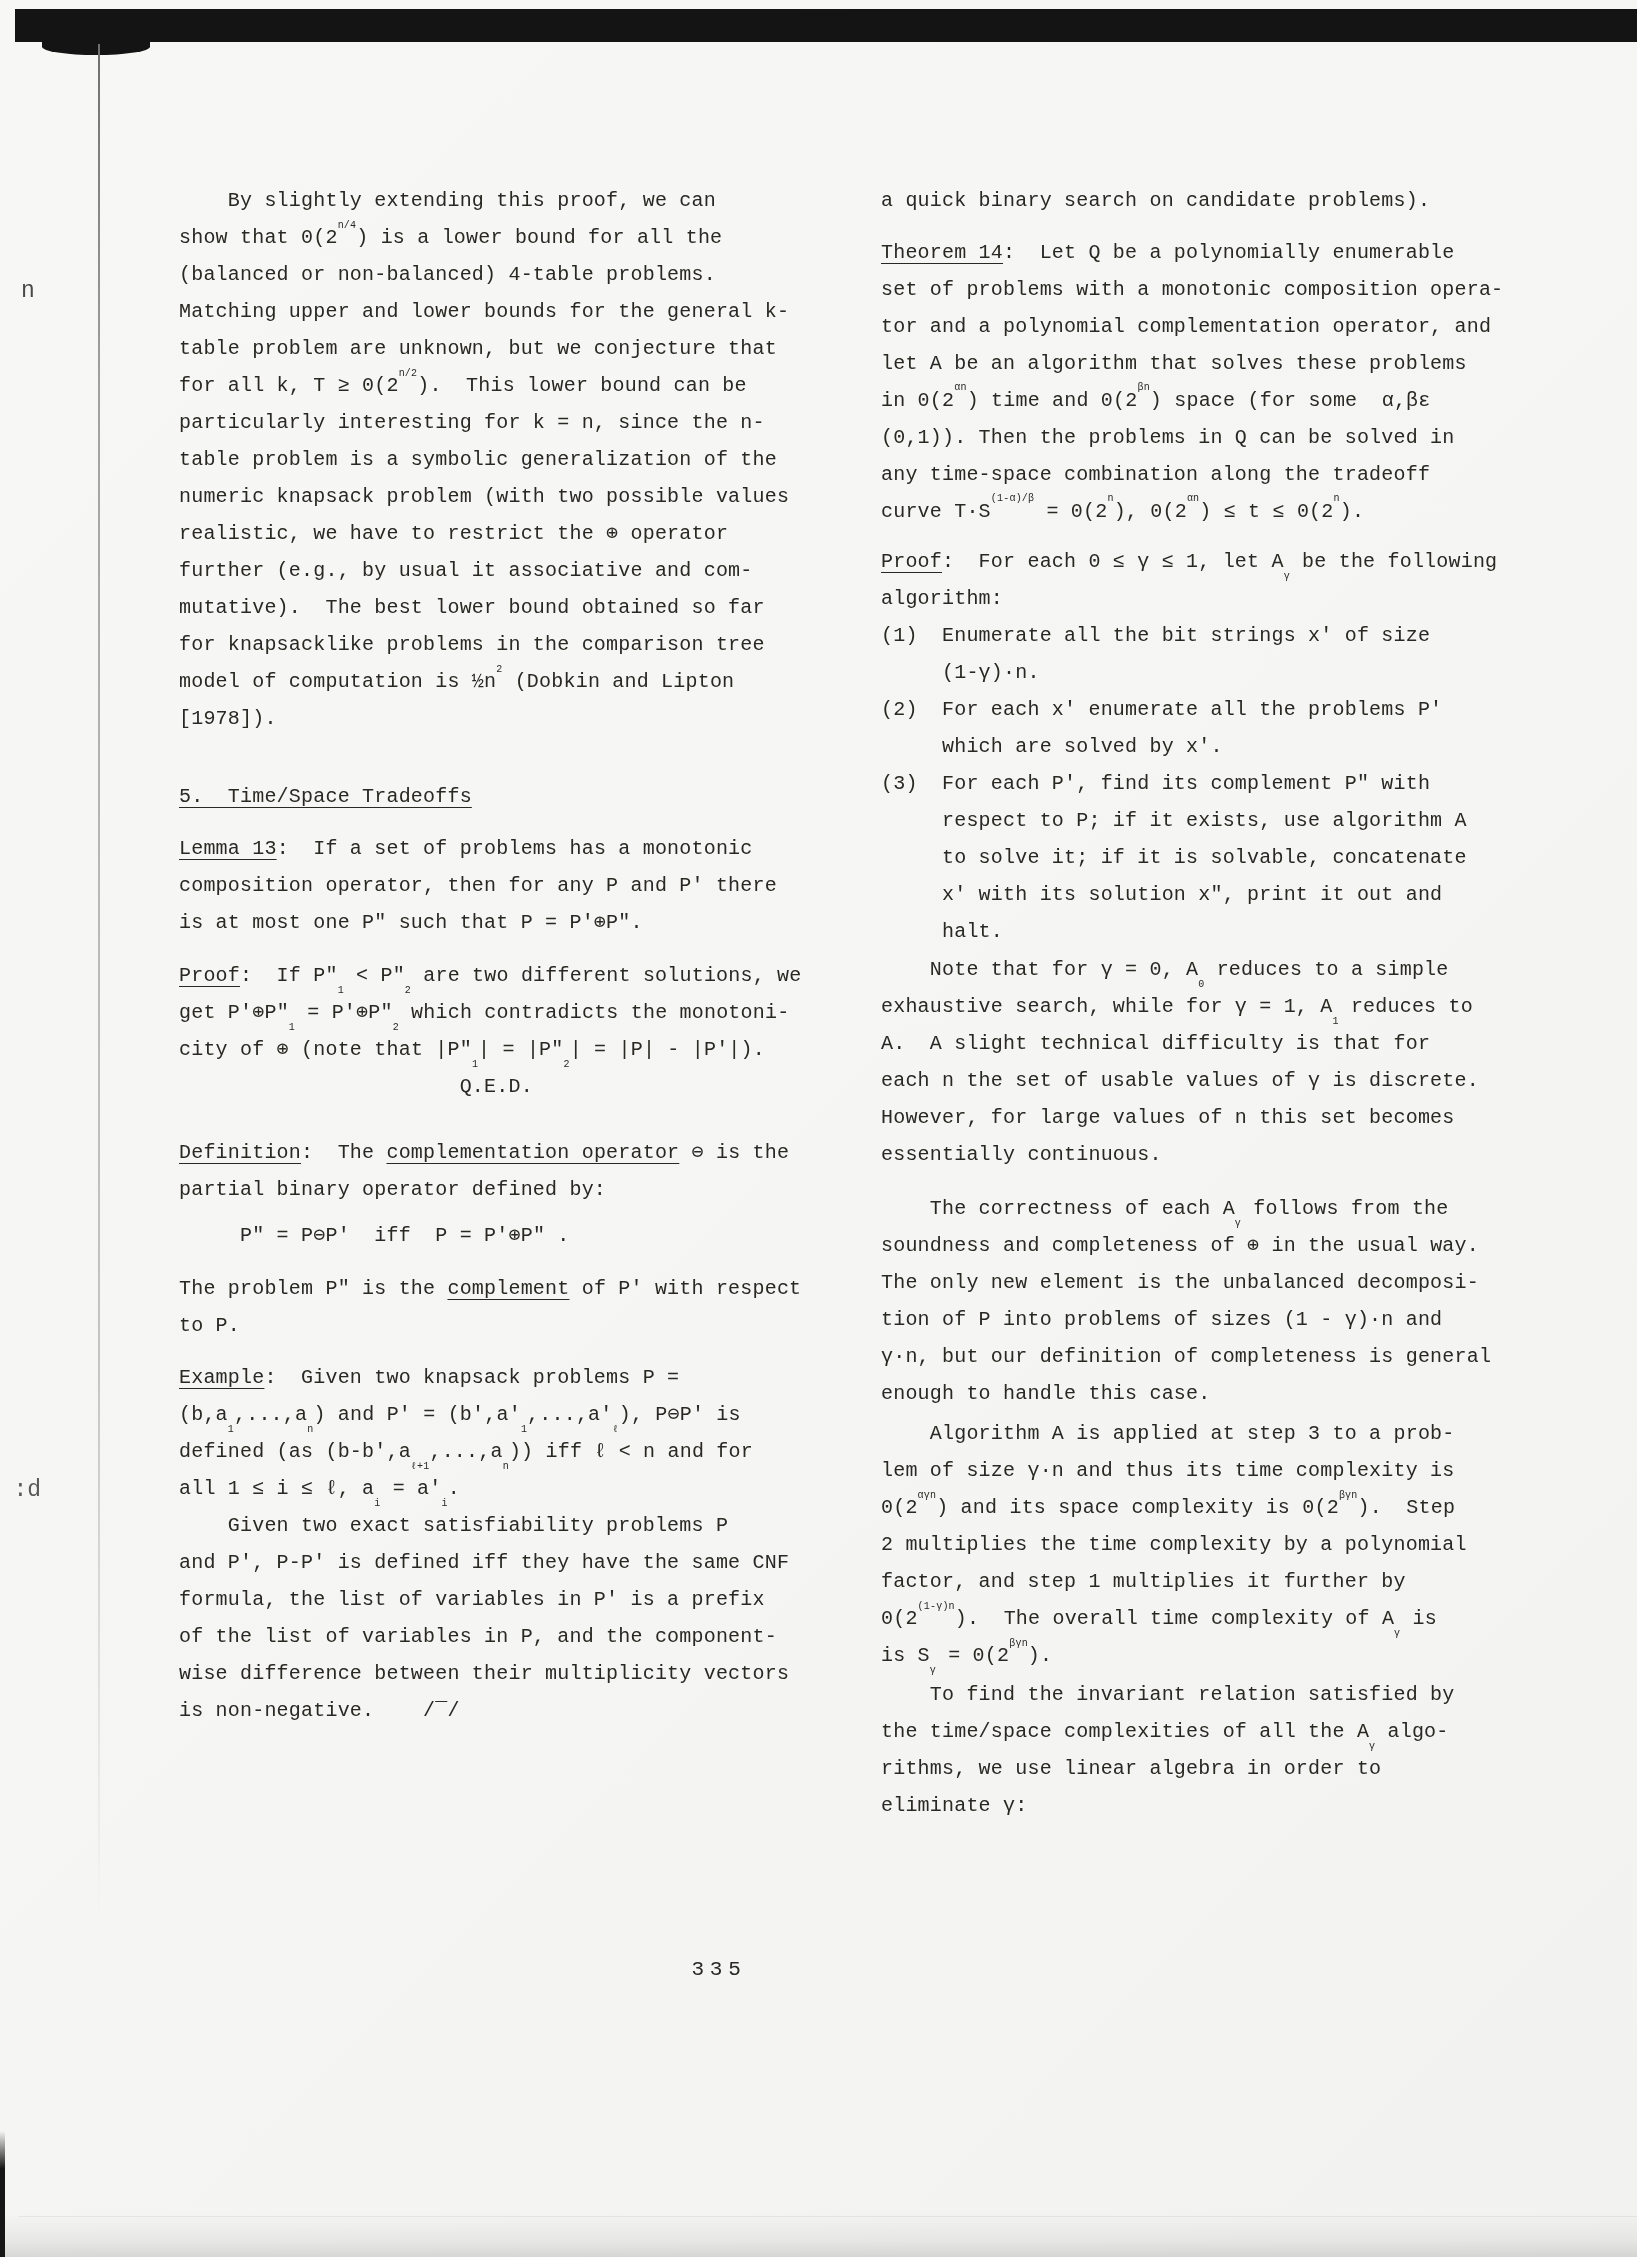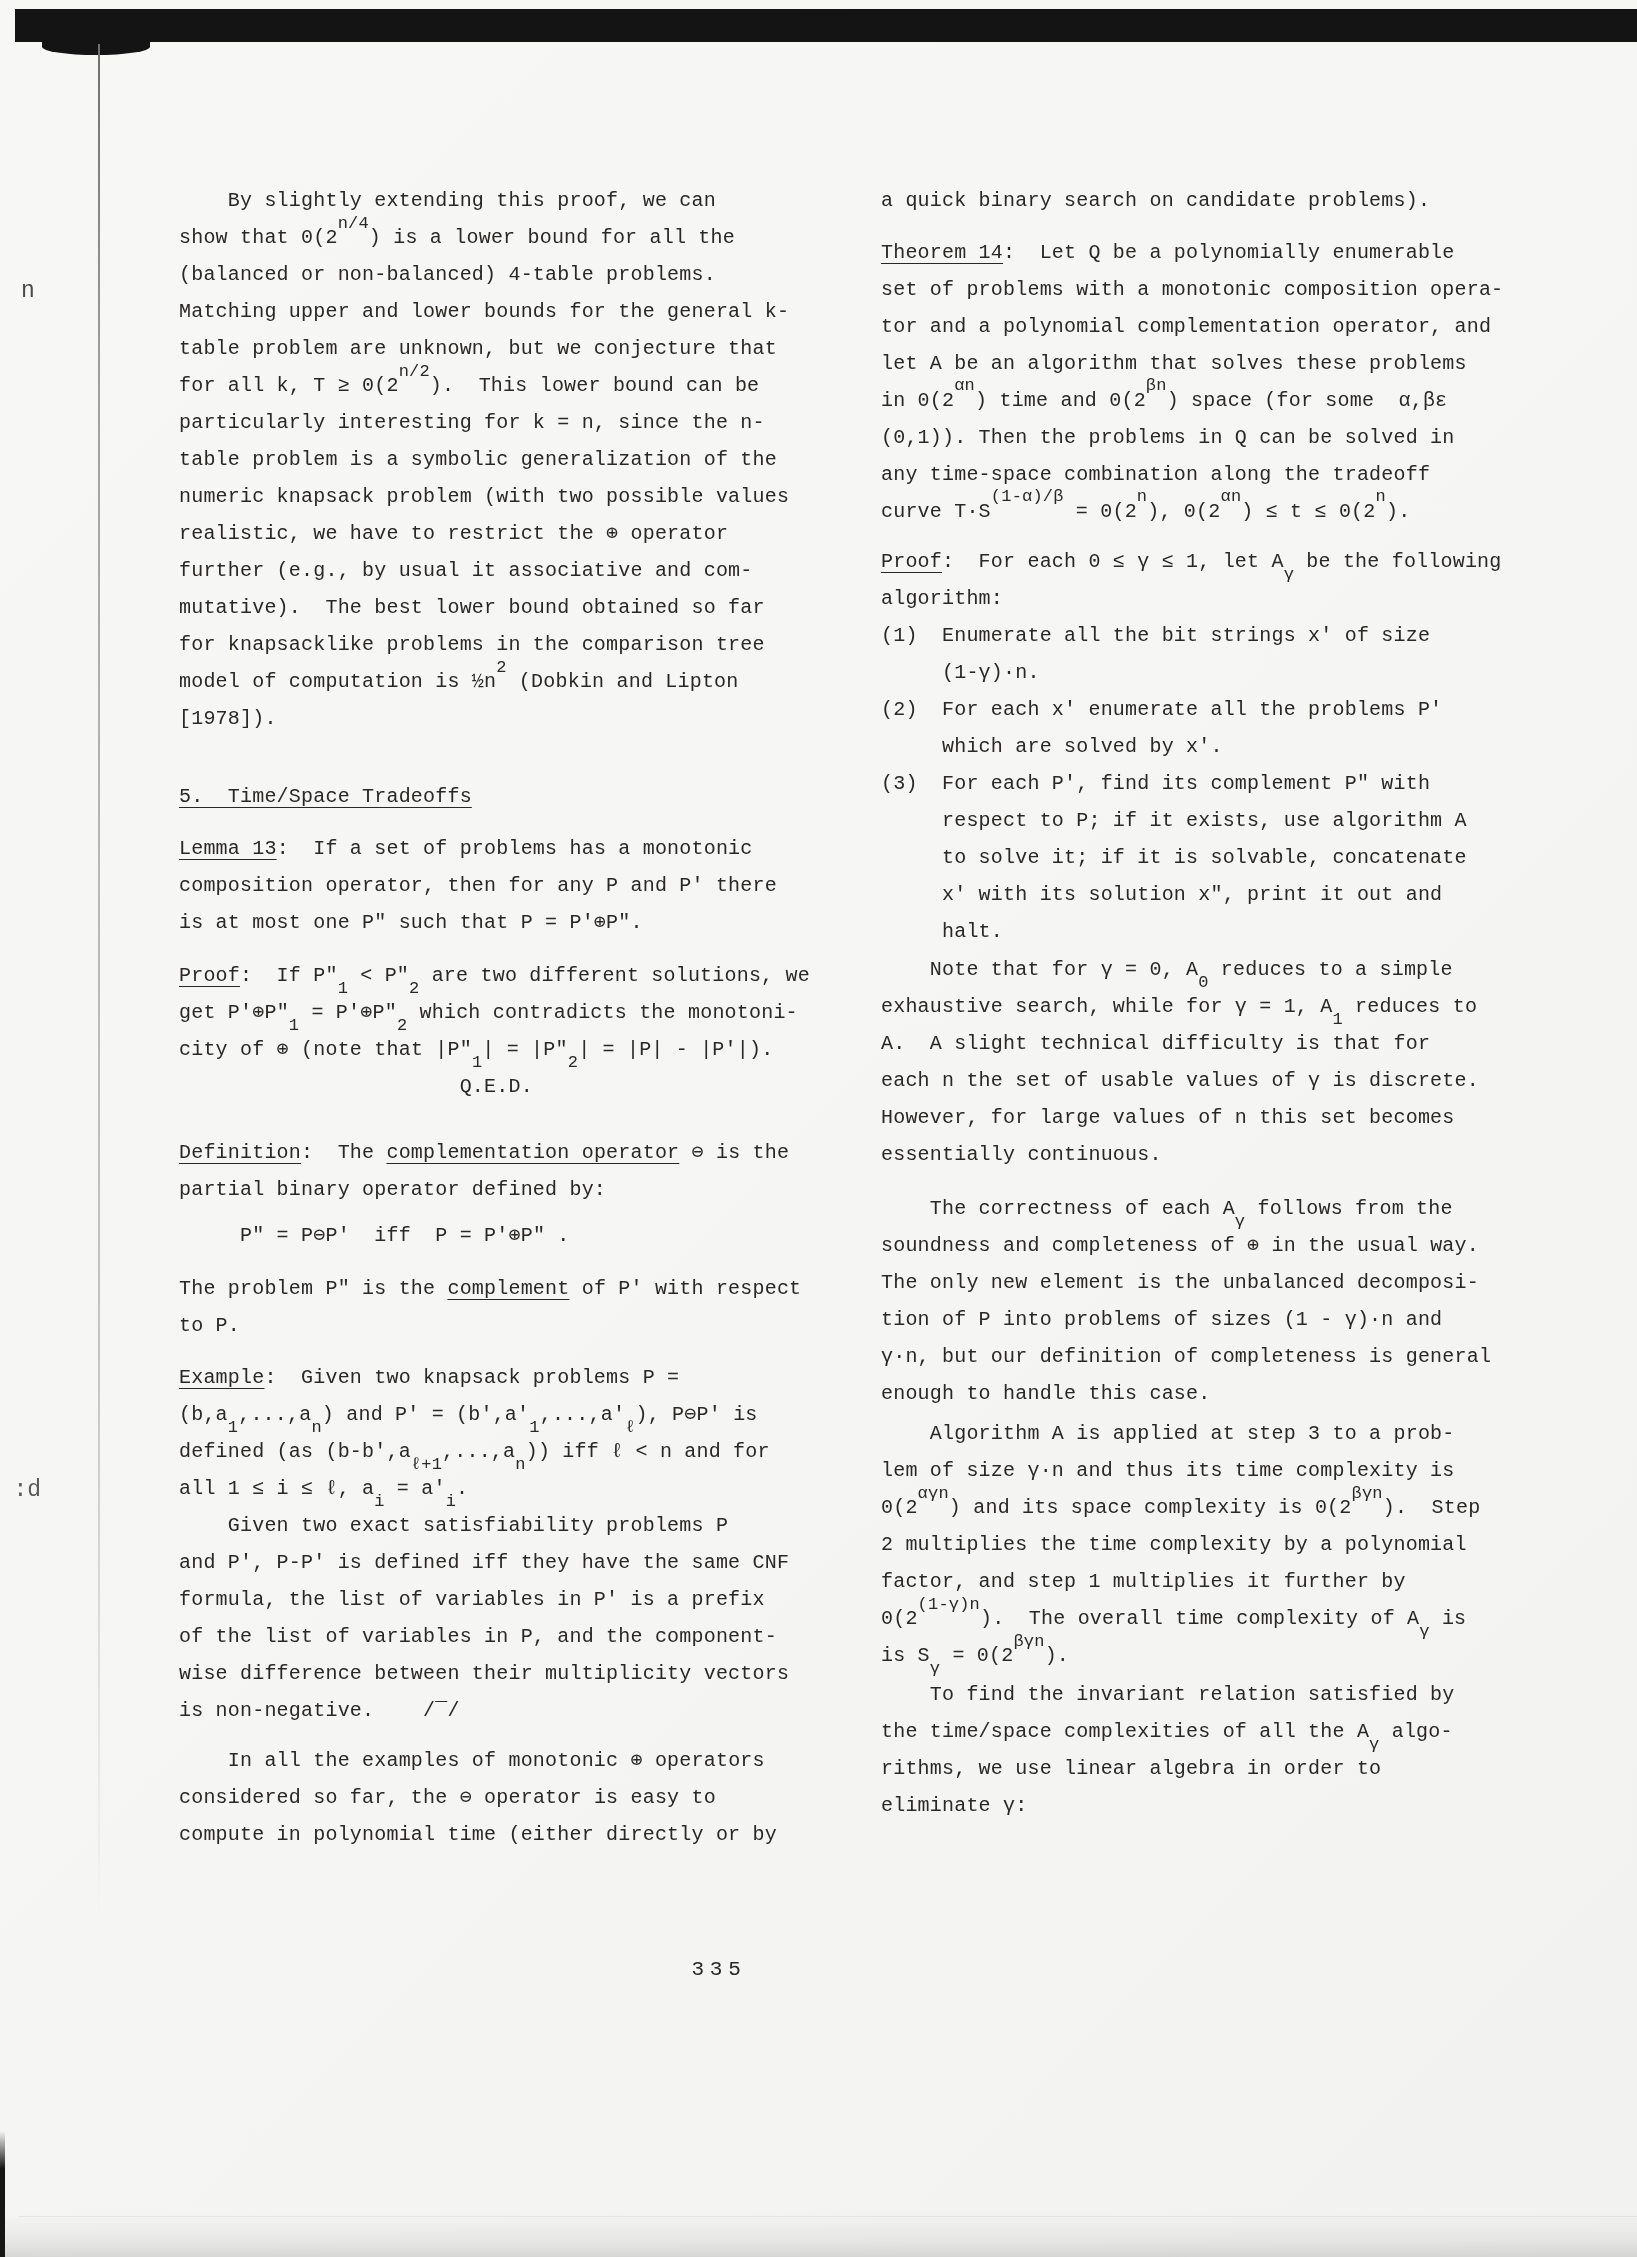--- a/index.html
+++ b/index.html
@@ -44,21 +44,21 @@
   }
   
   .col{position:absolute;color:var(--ink,#2a2822);}
   .col-left{left:179px;top:182px;width:666px;}
   .col-right{left:881px;top:182px;width:676px;}
   .line{
     white-space:pre;
     font-size:20px;line-height:37px;
     letter-spacing:0.2px;
   }
-  sup,sub{font-size:17px;line-height:0;position:relative;}
+  sup,sub{font-size:10px;line-height:0;position:relative;}
   sup{top:-7.7px;}
   sub{top:6.8px;}
   .u{text-decoration:underline;text-underline-offset:4.8px;text-decoration-thickness:1.4px;}
   .margin-mark{position:absolute;color:#4a4a46;font-size:23px;}
   .mark-upper{left:21px;top:278px;}
   .mark-lower{left:13.5px;top:1477px;color:#5a5a56;}
   .page-number{
     position:absolute;left:0;top:1958px;width:1438px;text-align:center;
     color:var(--ink,#2a2822);font-size:21px;letter-spacing:5.8px;
   }
@@ -122,25 +122,20 @@
         <div class="line">(b,a<sub>1</sub>,...,a<sub>n</sub>) and P' = (b',a'<sub>1</sub>,...,a'<sub>ℓ</sub>), P⊖P' is</div>
         <div class="line">defined (as (b-b',a<sub>ℓ+1</sub>,...,a<sub>n</sub>)) iff ℓ &lt; n and for</div>
         <div class="line">all 1 ≤ i ≤ ℓ, a<sub>i</sub> = a'<sub>i</sub>.</div>
         <div class="line">    Given two exact satisfiability problems P</div>
         <div class="line">and P', P-P' is defined iff they have the same CNF</div>
         <div class="line">formula, the list of variables in P' is a prefix</div>
         <div class="line">of the list of variables in P, and the component-</div>
         <div class="line">wise difference between their multiplicity vectors</div>
         <div class="line">is non-negative.    /‾/</div>
       </div>
-      <div class="block" style="margin-top: 12.6px;">
-        <div class="line">    In all the examples of monotonic ⊕ operators</div>
-        <div class="line">considered so far, the ⊖ operator is easy to</div>
-        <div class="line">compute in polynomial time (either directly or by</div>
-      </div>
     </div>
   <div class="col col-right" id="col-right">
       <div class="block" style="margin-top: 0px;">
         <div class="line">a quick binary search on candidate problems).</div>
       </div>
       <div class="block" style="margin-top: 14.5px;">
         <div class="line"><span class="u">Theorem 14</span>:  Let Q be a polynomially enumerable</div>
         <div class="line">set of problems with a monotonic composition opera-</div>
         <div class="line">tor and a polynomial complementation operator, and</div>
         <div class="line">let A be an algorithm that solves these problems</div>

